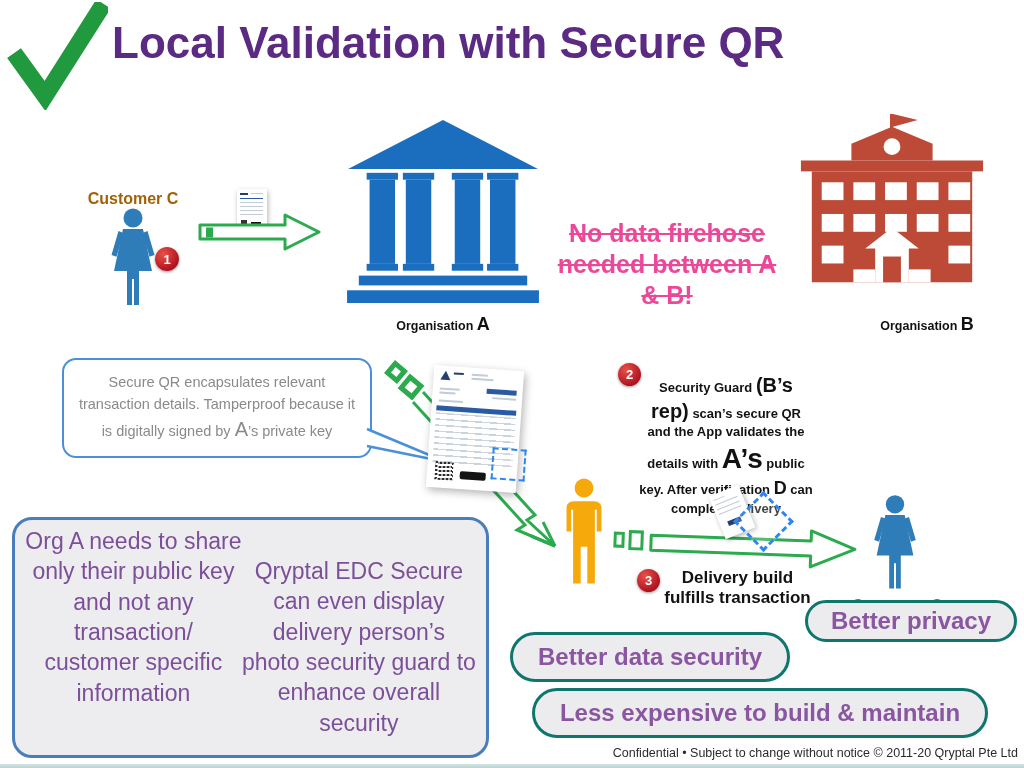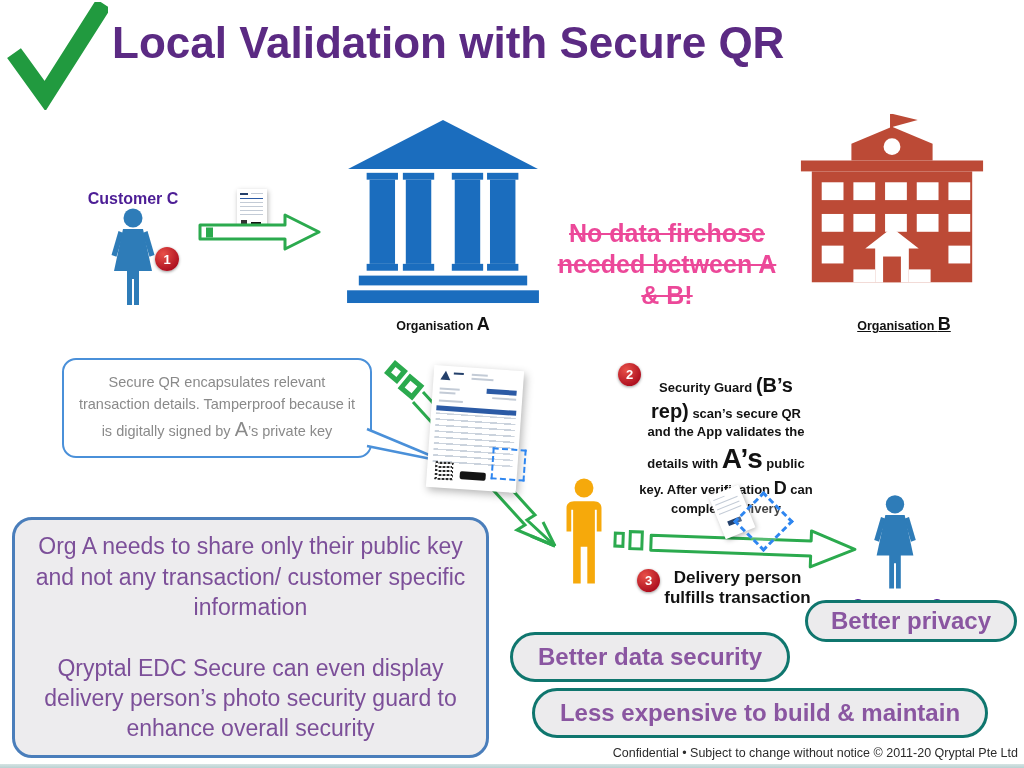--- a/index.html
+++ b/index.html
@@ -3,21 +3,21 @@
 <meta charset="utf-8">
 <style>
   html,body{margin:0;padding:0;background:#fff;}
   .stage{position:relative;width:1024px;height:768px;background:#fff;overflow:hidden;
          font-family:"Liberation Sans",sans-serif;}
   .abs{position:absolute;}
   .ctr{text-align:center;}
   
   .title{left:112px;top:18px;width:830px;font-size:44px;font-weight:bold;color:#5B2A83;letter-spacing:0;}
   
-  .actor-label{font-weight:bold;color:#4c1d95;font-size:16px;}
+  .actor-label{font-weight:bold;color:#a16207;font-size:16px;}
   .org-label{font-weight:bold;color:#111;font-size:12.5px;}
   .org-label .big{font-size:18px;}
   
   .step-text{font-weight:bold;color:#121212;}
   .big{font-weight:bold;}
   
   .badge{width:24px;height:24px;border-radius:50%;
          background:radial-gradient(circle at 35% 30%, #E85048, #AD0F1F 75%);
          color:#fff;font-weight:bold;font-size:13px;display:flex;align-items:center;justify-content:center;
          box-shadow:0 1px 3px rgba(0,0,0,.4);}
@@ -43,21 +43,21 @@
                      repeating-linear-gradient(90deg,#2a2a2a 0 2px,rgba(255,255,255,.6) 2px 4px);
           background-blend-mode:lighten;}
   .inv-btn{position:absolute;left:33px;top:104px;width:26px;height:8px;background:#141414;border-radius:2px;}
   .qr-frame{position:absolute;left:64px;top:78px;width:30px;height:28px;border:2.5px dashed #2E86F0;background:rgba(255,255,255,.15);}
   
   .minidoc{background:#fff;box-shadow:1px 2px 5px rgba(0,0,0,.3);}
   .minidoc .l{position:absolute;background:#C3CBD6;height:1px;}
   
   .org-box{left:12px;top:517px;width:477px;height:241px;background:#EDECEE;border:3px solid #4A7EBB;
            border-radius:20px;box-sizing:border-box;color:#7C4F99;font-size:23px;line-height:1.32;
-           display:flex;flex-direction:column;justify-content:center;padding:6px 10px;}
+           display:flex;flex-direction:row;justify-content:center;padding:6px 10px;}
   .org-box p{margin:0 0 0 0;}
   .org-box p + p{margin-top:30px;}
   
   .pill{background:#ECEBED;border:3px solid #0f766e;border-radius:25px;box-sizing:border-box;
         color:#8A56A1;font-weight:bold;font-size:24px;display:flex;align-items:center;justify-content:center;}
   
   .footer{left:524px;top:746px;width:494px;font-size:12.5px;color:#2B2B2B;text-align:right;}
   .bottom-strip{left:0;top:764px;width:1024px;height:4px;background:linear-gradient(#d6e4e4,#b9d2d2);}
   svg{display:block;}
 </style>
@@ -156,21 +156,21 @@
           <rect x="157" y="104" width="22" height="18"></rect>
         <rect x="29" y="136" width="22" height="18"></rect>
           <rect x="157" y="136" width="22" height="18"></rect>
         <polygon points="100,118 127,139 117,139 117,173 83,173 83,139 73,139"></polygon>
         <rect x="61" y="160" width="22" height="13"></rect>
         <rect x="117" y="160" width="22" height="13"></rect>
       </g>
       <rect x="91" y="147" width="18" height="26" fill="#BC4A36"></rect>
     </svg>
   </div>
-  <div class="abs org-label ctr" style="left:841px;top:314px;width:126px;text-decoration:underline;">
+  <div class="abs org-label ctr" style="left:864px;top:314px;width:126px;">
     <span>Organisation </span><span class="big">B</span>
   </div>
 
   <div class="abs bubble ctr">
     <div><span>Secure QR encapsulates relevant transaction details. Tamperproof because it is digitally signed by </span><span class="big">A</span><span>’s private key</span></div>
   </div>
   <div class="abs" style="left:364px;top:424px;">
     <svg width="88" height="46" viewBox="0 0 88 46">
       <path d="M3,5 L82,38 L3,22" fill="#fff" stroke="#4A90D9" stroke-width="2.5" stroke-linejoin="round"></path>
     </svg>
@@ -233,21 +233,21 @@
   <div class="abs minidoc" style="left:716px;top:489px;width:32px;height:46px;transform:rotate(-22deg);">
     <span class="l" style="left:3px;top:5px;width:12px;"></span>
     <span class="l" style="left:3px;top:10px;width:24px;"></span>
     <span class="l" style="left:3px;top:15px;width:24px;"></span>
     <span class="l" style="left:3px;top:20px;width:24px;"></span>
     <span class="l" style="left:8px;top:30px;width:14px;height:5px;background:#24406B;"></span>
   </div>
   <div class="abs" style="left:742px;top:500px;width:37px;height:37px;border:3px dashed #2E86F0;transform:rotate(45deg);background:rgba(255,255,255,.2);"></div>
 
   <div class="abs badge" style="left:637px;top:569px;width:23px;height:23px;">3</div>
-  <div class="abs step-text ctr" style="left:655px;top:568px;width:165px;font-size:17px;line-height:1.2;">Delivery person fulfills transaction</div>
+  <div class="abs step-text ctr" style="left:655px;top:568px;width:165px;font-size:17px;line-height:1.2;">Delivery build fulfills transaction</div>
 
   <div class="abs" style="left:866px;top:494px;">
     <svg width="58" height="98" viewBox="0 0 60 100" fill="#2E7CB8">
       <circle cx="30" cy="10" r="9.5"></circle>
       <path d="M15.5,23 L8.5,47 L13.5,48.8 L20.5,25 Z"></path>
       <path d="M44.5,23 L51.5,47 L46.5,48.8 L39.5,25 Z"></path>
       <path d="M20,21 H40 L49,63 H36 V97 H31 V71 H29 V97 H24 V63 H11 Z"></path>
     </svg>
   </div>
   <div class="abs actor-label ctr" style="left:842px;top:597px;width:110px;">Customer C</div>

